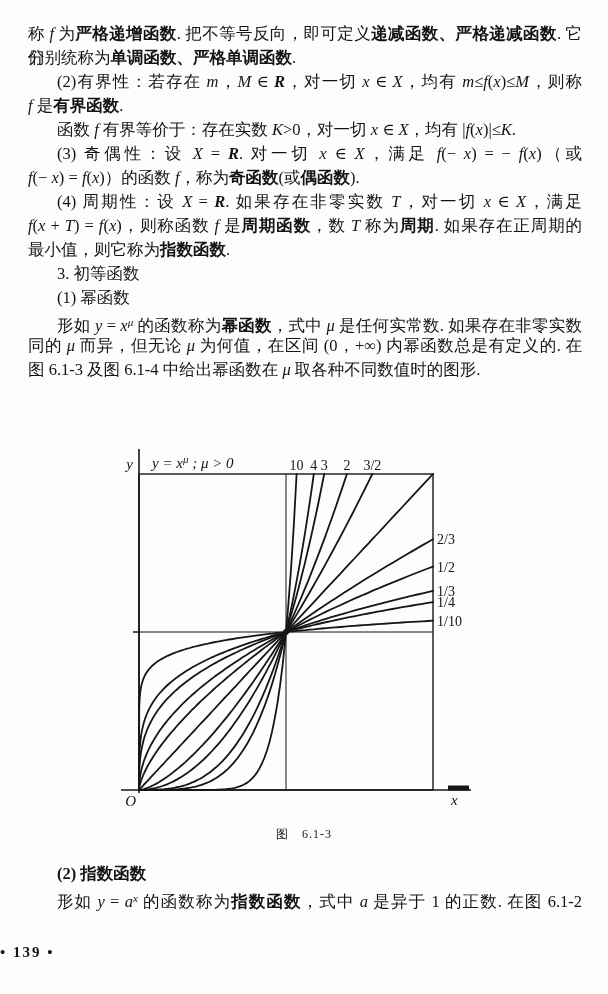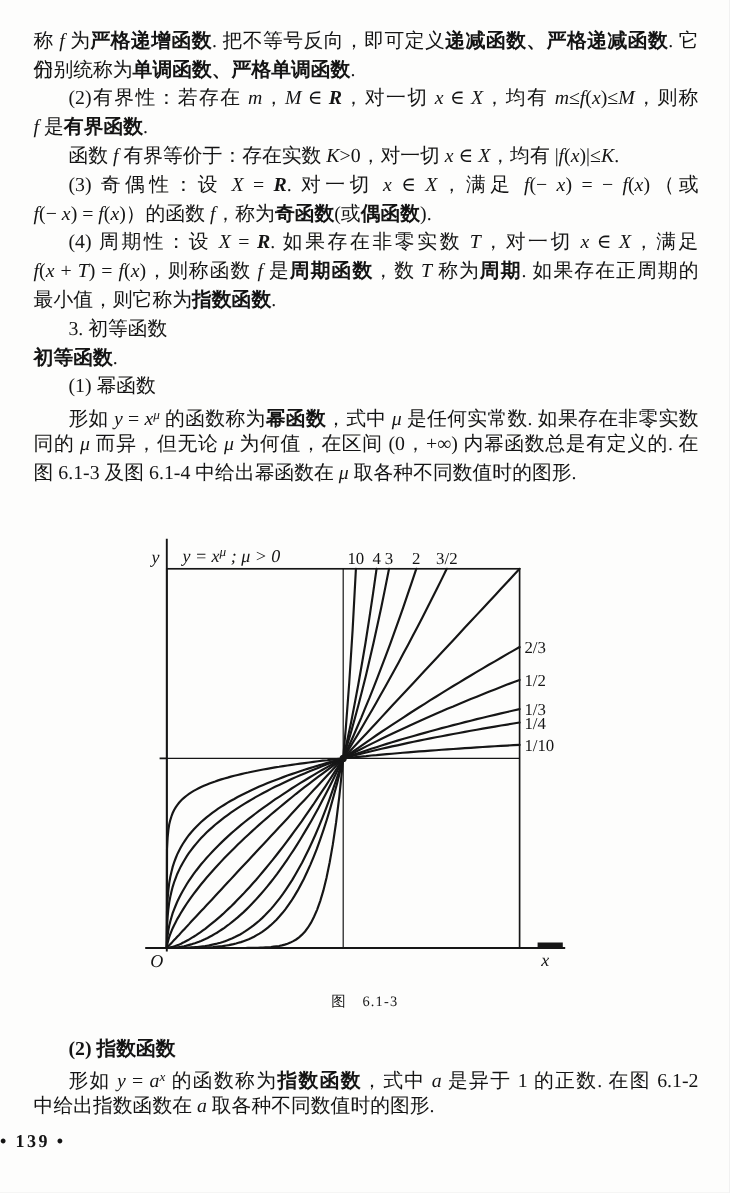--- a/index.html
+++ b/index.html
@@ -27,21 +27,20 @@
       <div class="line"><span>分别统称为</span><span class="seg-b">单调函数、严格单调函数</span><span>.</span></div>
       <div class="line jc ind"><span>(2)有界性：若存在 </span><span class="seg-i">m</span><span>，</span><span class="seg-i">M</span><span> ∈ </span><span class="seg-b seg-i">R</span><span>，对一切 </span><span class="seg-i">x</span><span> ∈ </span><span class="seg-i">X</span><span>，均有 </span><span class="seg-i">m</span><span>≤</span><span class="seg-i">f</span><span>(</span><span class="seg-i">x</span><span>)≤</span><span class="seg-i">M</span><span>，则称</span></div>
       <div class="line"><span class="seg-i">f</span><span> 是</span><span class="seg-b">有界函数</span><span>.</span></div>
       <div class="line ind"><span>函数 </span><span class="seg-i">f</span><span> 有界等价于：存在实数 </span><span class="seg-i">K</span><span>&gt;0，对一切 </span><span class="seg-i">x</span><span> ∈ </span><span class="seg-i">X</span><span>，均有 |</span><span class="seg-i">f</span><span>(</span><span class="seg-i">x</span><span>)|≤</span><span class="seg-i">K</span><span>.</span></div>
       <div class="line jc ind"><span>(3) 奇偶性：设 </span><span class="seg-i">X</span><span> = </span><span class="seg-b seg-i">R</span><span>. 对一切 </span><span class="seg-i">x</span><span> ∈ </span><span class="seg-i">X</span><span>，满足 </span><span class="seg-i">f</span><span>(− </span><span class="seg-i">x</span><span>) = − </span><span class="seg-i">f</span><span>(</span><span class="seg-i">x</span><span>)（或</span></div>
       <div class="line"><span class="seg-i">f</span><span>(− </span><span class="seg-i">x</span><span>) = </span><span class="seg-i">f</span><span>(</span><span class="seg-i">x</span><span>)）的函数 </span><span class="seg-i">f</span><span>，称为</span><span class="seg-b">奇函数</span><span>(或</span><span class="seg-b">偶函数</span><span>).</span></div>
       <div class="line jc ind"><span>(4) 周期性：设 </span><span class="seg-i">X</span><span> = </span><span class="seg-b seg-i">R</span><span>. 如果存在非零实数 </span><span class="seg-i">T</span><span>，对一切 </span><span class="seg-i">x</span><span> ∈ </span><span class="seg-i">X</span><span>，满足</span></div>
       <div class="line jc"><span class="seg-i">f</span><span>(</span><span class="seg-i">x</span><span> + </span><span class="seg-i">T</span><span>) = </span><span class="seg-i">f</span><span>(</span><span class="seg-i">x</span><span>)，则称函数 </span><span class="seg-i">f</span><span> 是</span><span class="seg-b">周期函数</span><span>，数 </span><span class="seg-i">T</span><span> 称为</span><span class="seg-b">周期</span><span>. 如果存在正周期的</span></div>
       <div class="line"><span>最小值，则它称为</span><span class="seg-b">指数函数</span><span>.</span></div>
       <div class="line ind"><span>3. 初等函数</span></div>
-      <div class="line"><span class="seg-b">初等函数</span><span>.</span></div>
       <div class="line ind"><span>(1) 幂函数</span></div>
       <div class="line jc ind"><span>形如 </span><span class="seg-i">y</span><span> = </span><span class="seg-i">x</span><span class="seg-i seg-sup">μ</span><span> 的函数称为</span><span class="seg-b">幂函数</span><span>，式中 </span><span class="seg-i">μ</span><span> 是任何实常数. 如果存在非零实数</span></div>
       <div class="line jc"><span>同的 </span><span class="seg-i">μ</span><span> 而异，但无论 </span><span class="seg-i">μ</span><span> 为何值，在区间 (0，+∞) 内幂函数总是有定义的. 在</span></div>
       <div class="line"><span>图 6.1-3 及图 6.1-4 中给出幂函数在 </span><span class="seg-i">μ</span><span> 取各种不同数值时的图形.</span></div>
     </div>
 
   <div class="figure">
     <svg id="figure-svg" width="608" height="378" viewBox="0 0 608 378">
         <rect x="139" y="31" width="294" height="316" fill="none" stroke="#161616" stroke-width="1.4"></rect>
         <line x1="286" y1="31" x2="286" y2="347" stroke="#161616" stroke-width="1"></line>
@@ -77,17 +76,16 @@
         <text x="136" y="363" fill="#141414" font-size="15" text-anchor="end" font-family="&quot;Liberation Serif&quot;,&quot;DejaVu Serif&quot;,serif" font-style="italic">O</text>
         <text x="152" y="25" fill="#141414" font-size="15" font-style="italic" font-family="&quot;Liberation Serif&quot;,&quot;DejaVu Serif&quot;,serif"><tspan>y = x</tspan><tspan dy="-5" font-size="11">μ</tspan><tspan dy="5"> ; μ &gt; 0</tspan></text>
       </svg>
   </div>
 
   <div class="fig-caption">图　6.1-3</div>
 
   <div class="textcol" id="text-bottom" style="top:862px">
       <div class="line ind"><span class="seg-b">(2) 指数函数</span></div>
       <div class="line jc ind"><span>形如 </span><span class="seg-i">y</span><span> = </span><span class="seg-i">a</span><span class="seg-i seg-sup">x</span><span> 的函数称为</span><span class="seg-b">指数函数</span><span>，式中 </span><span class="seg-i">a</span><span> 是异于 1 的正数. 在图 6.1-2</span></div>
-      <div class="line"><span>中给出指数函数在 </span><span class="seg-i">a</span><span> 取各种不同数值时的图形.</span></div>
     </div>
 
   <div class="pagenum">• 139 •</div>
 </div>
 
 </body></html>

